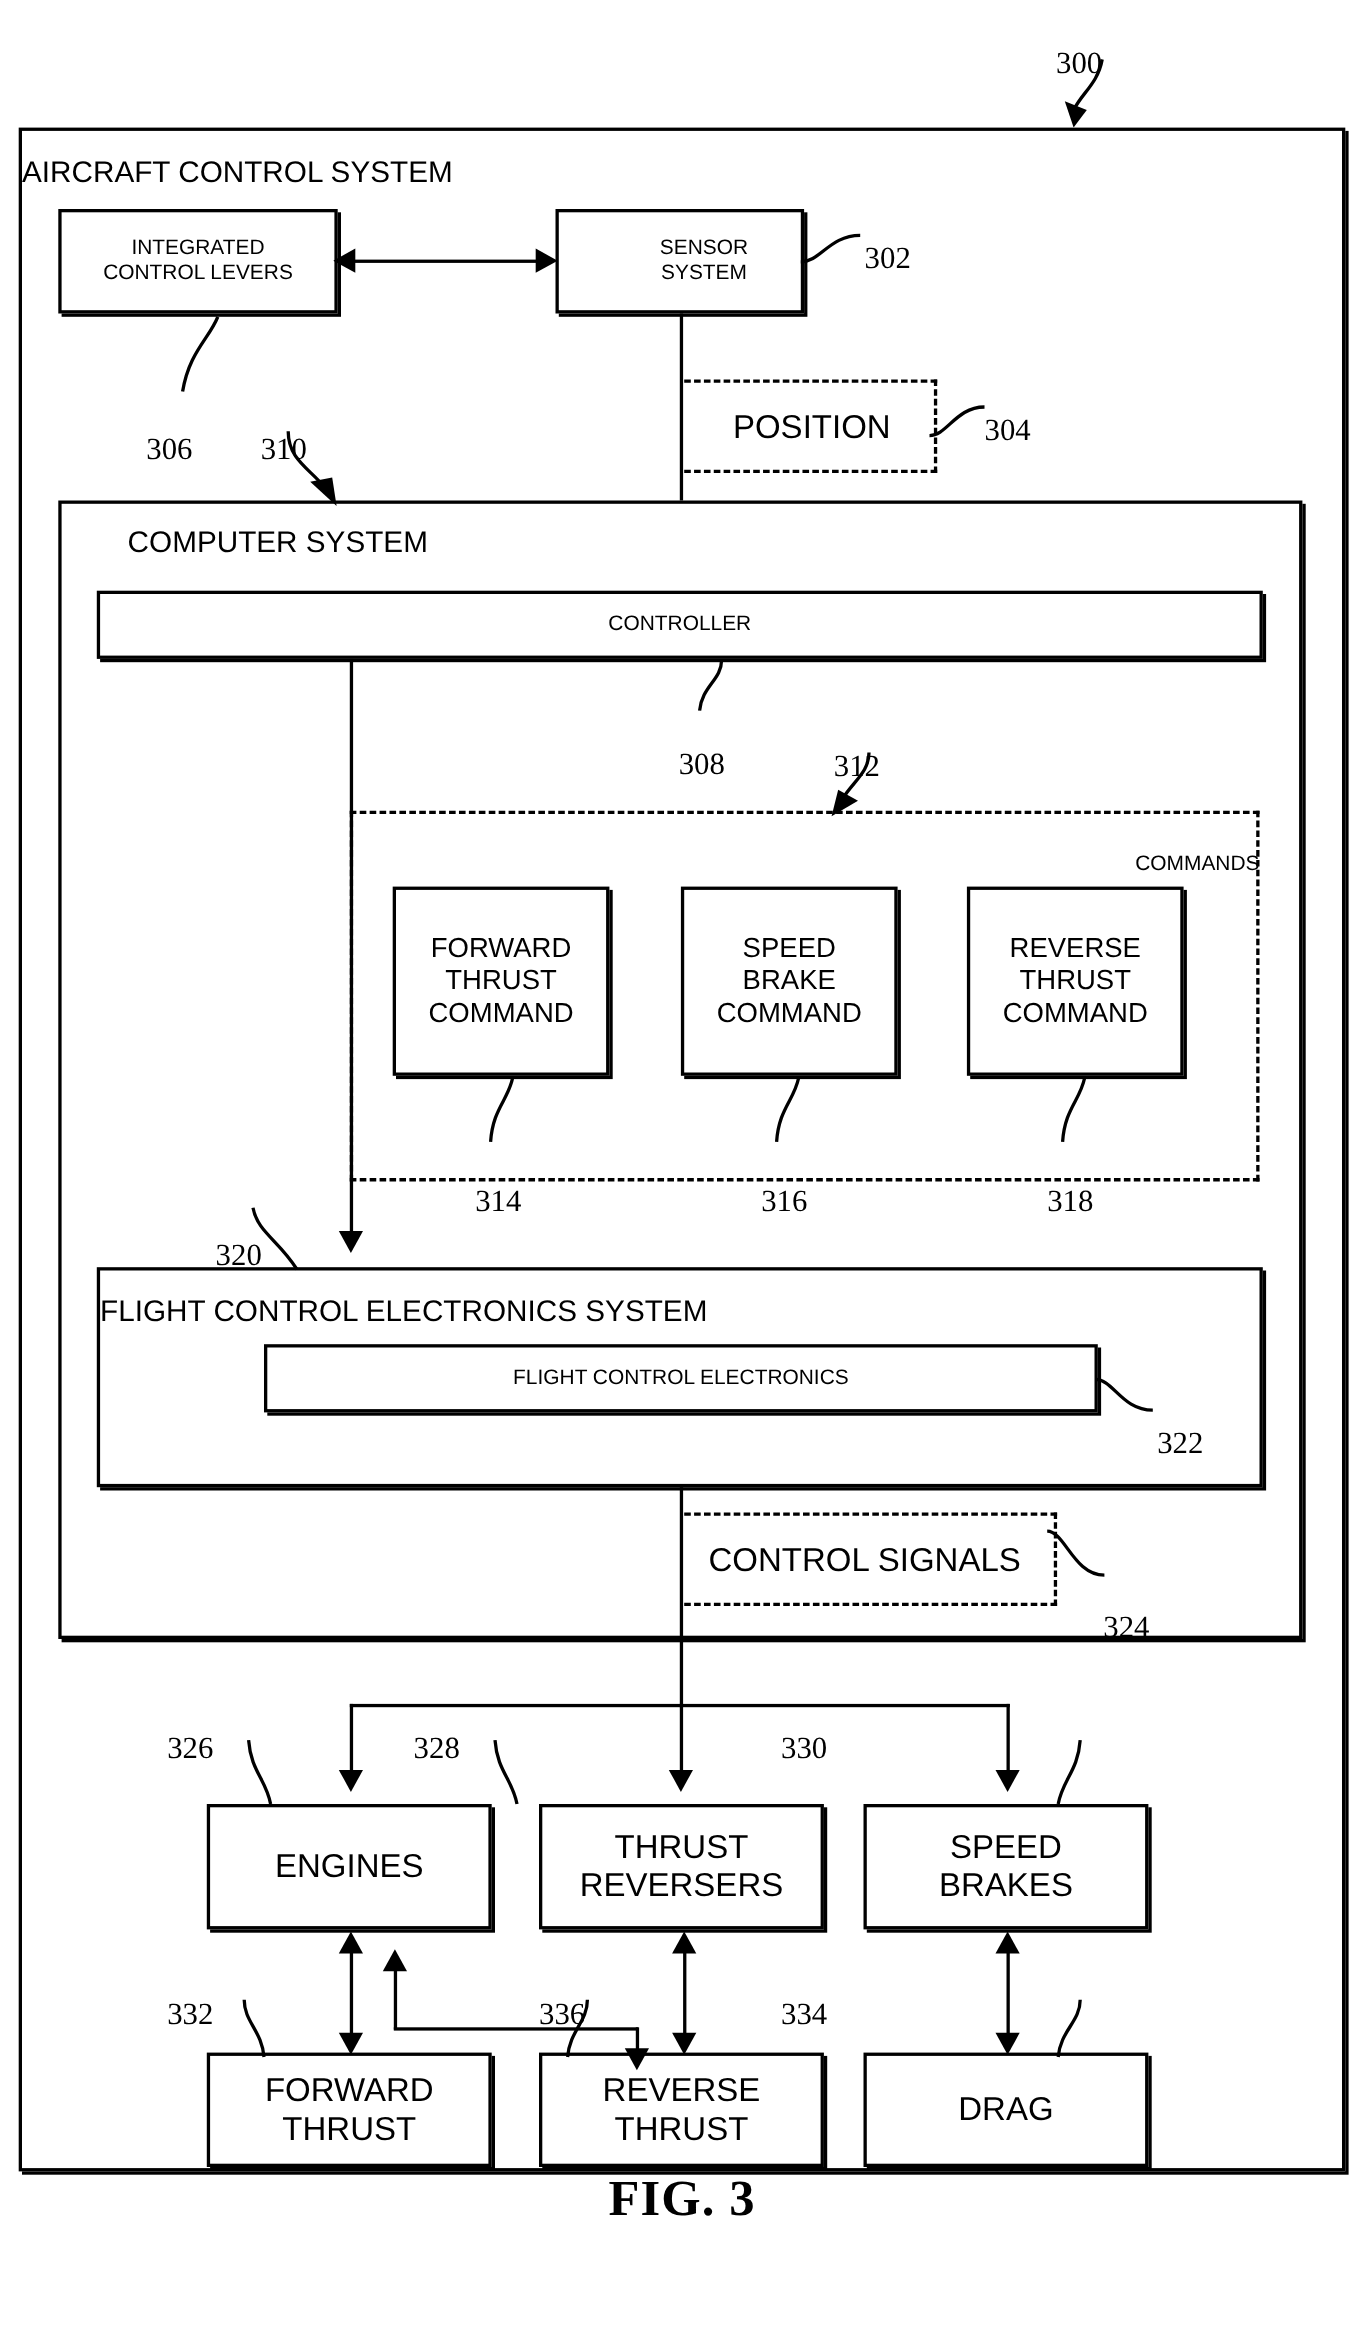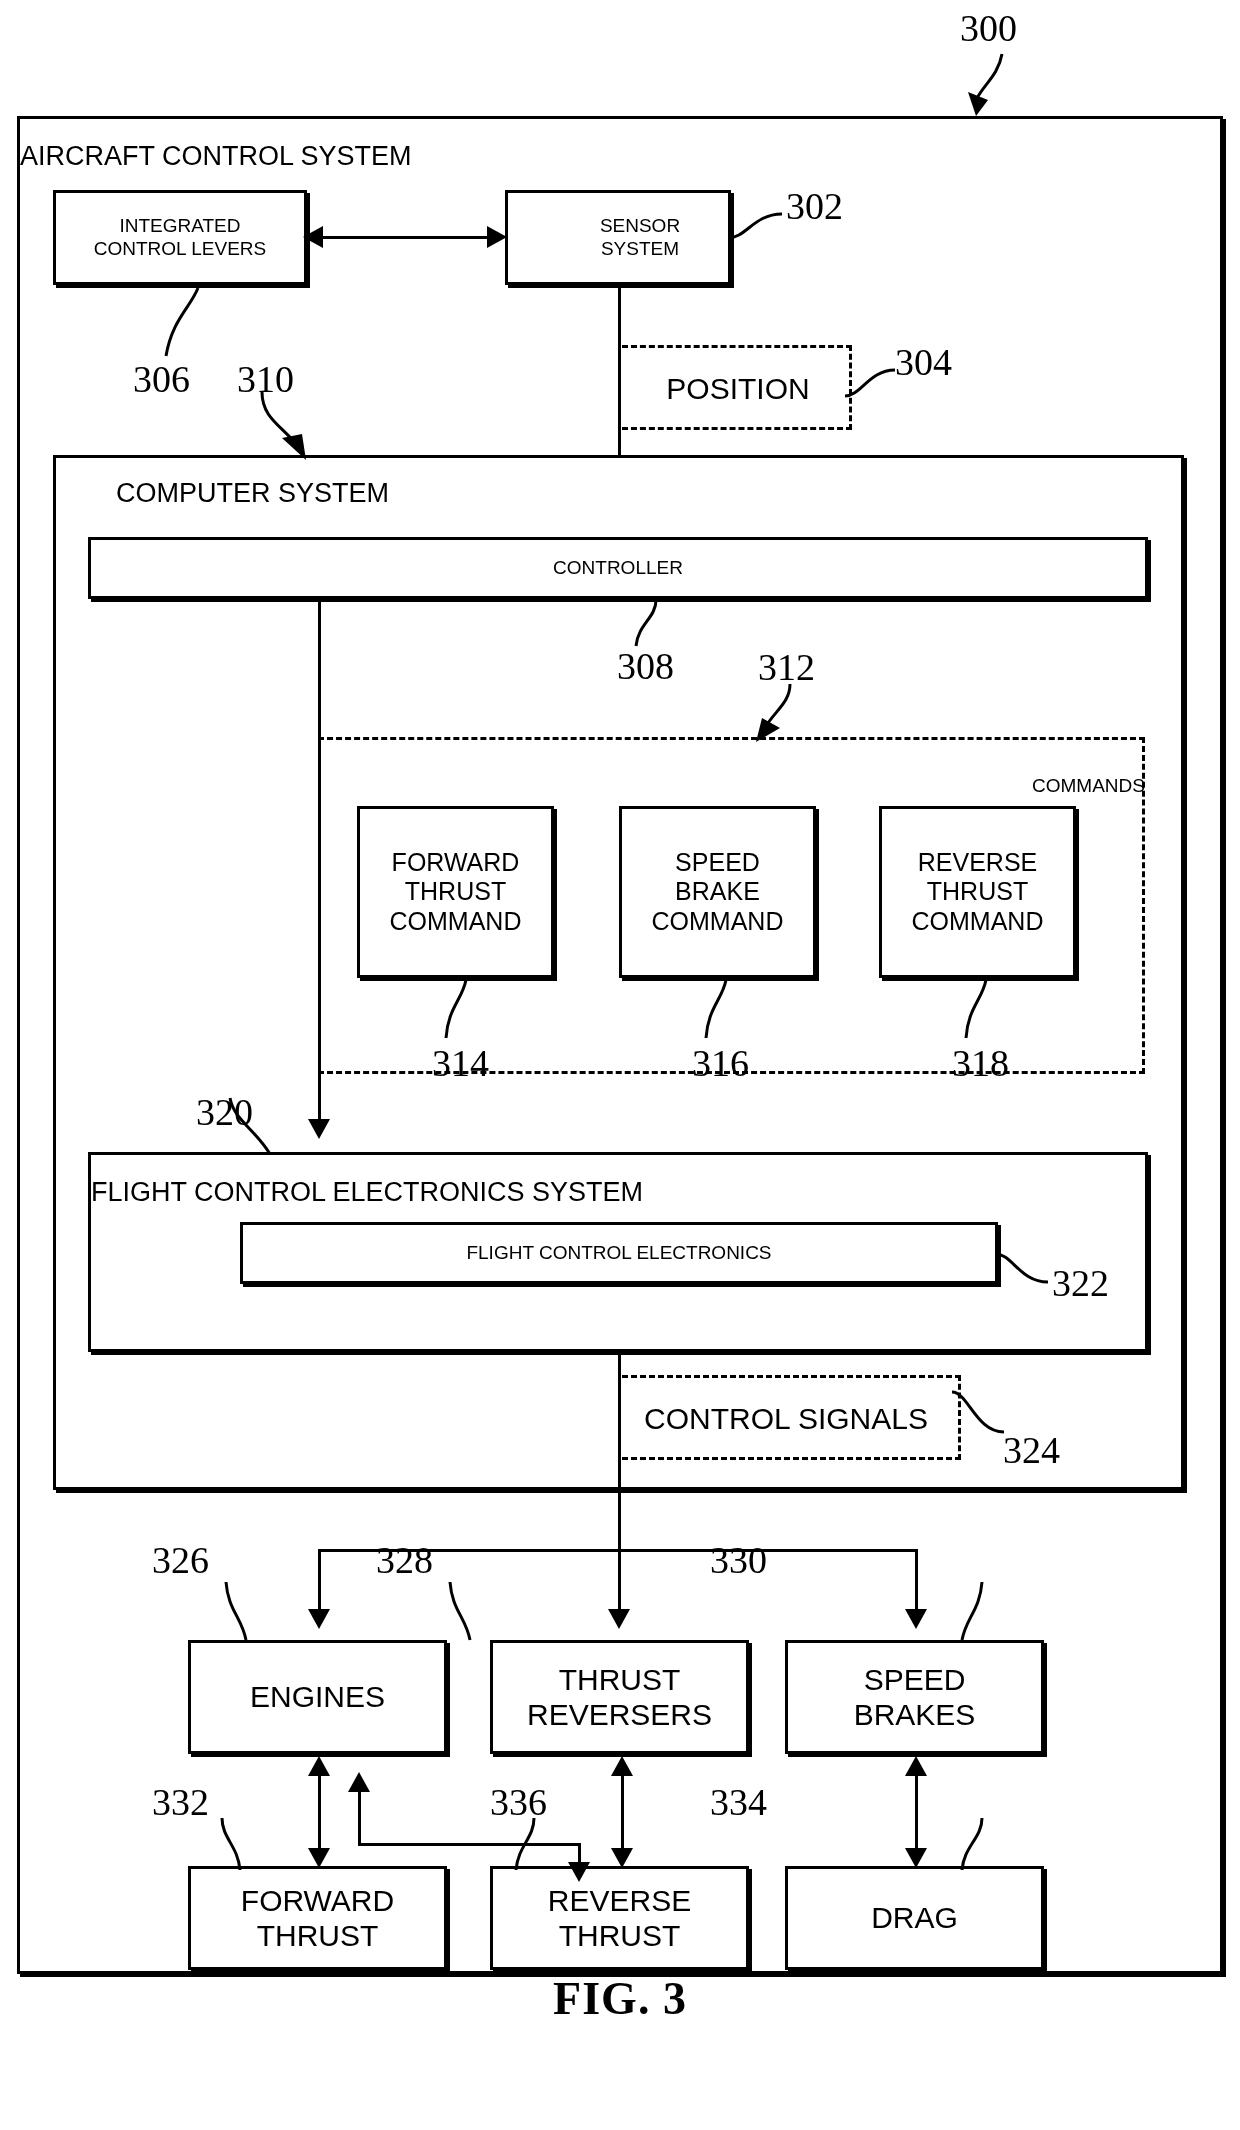--- a/index.html
+++ b/index.html
@@ -52,23 +52,24 @@
   }
   .dashed.open-left { border-left: none; }
 
   
   .txt { position: absolute; white-space: pre-line; }
 
   
   .ref {
     position: absolute;
     font-family: "Liberation Serif", serif;
-    font-size: 38px;
+    font-size: 28px;
     letter-spacing: 0px;
     white-space: nowrap;
+    margin-top: 36px;
   }
 
   
   .h-line { position: absolute; height: 0; border-top: 3px solid #000; }
   .v-line { position: absolute; width: 0; border-left: 3px solid #000; }
 
   
   .arr { position: absolute; width: 0; height: 0; }
   .arr-down  { border-left: 11px solid transparent; border-right: 11px solid transparent; border-top: 20px solid #000; }
   .arr-up    { border-left: 11px solid transparent; border-right: 11px solid transparent; border-bottom: 20px solid #000; }

